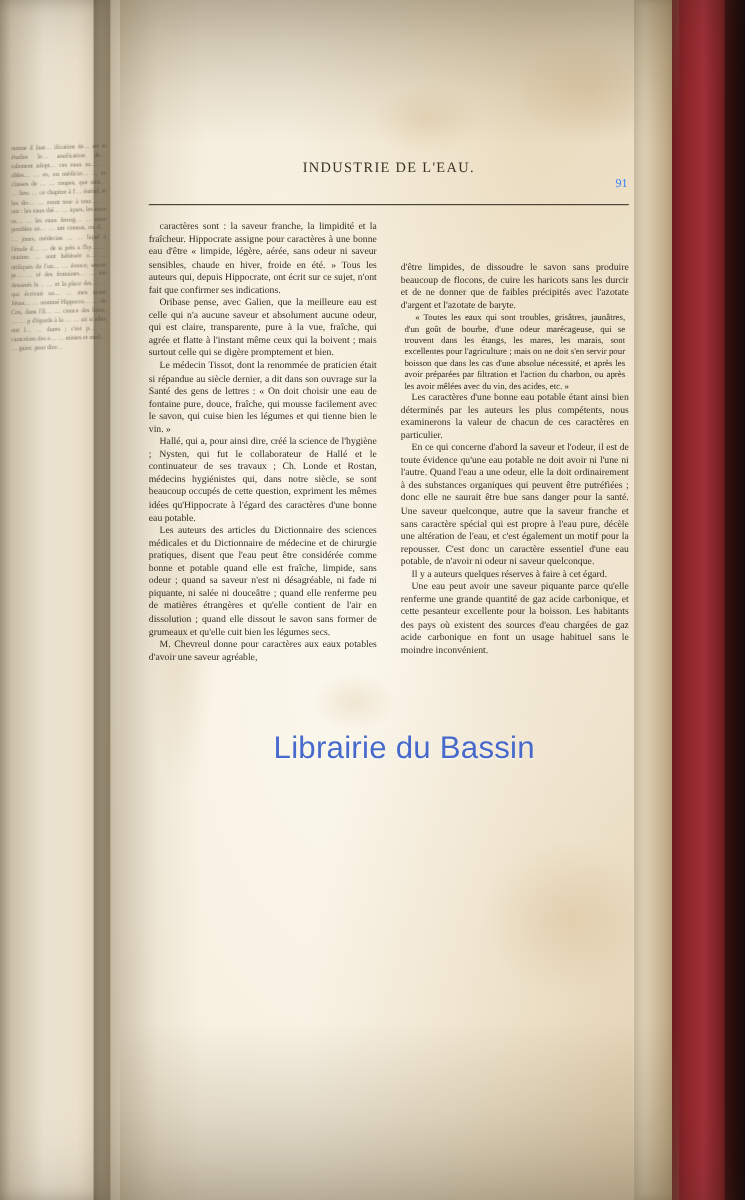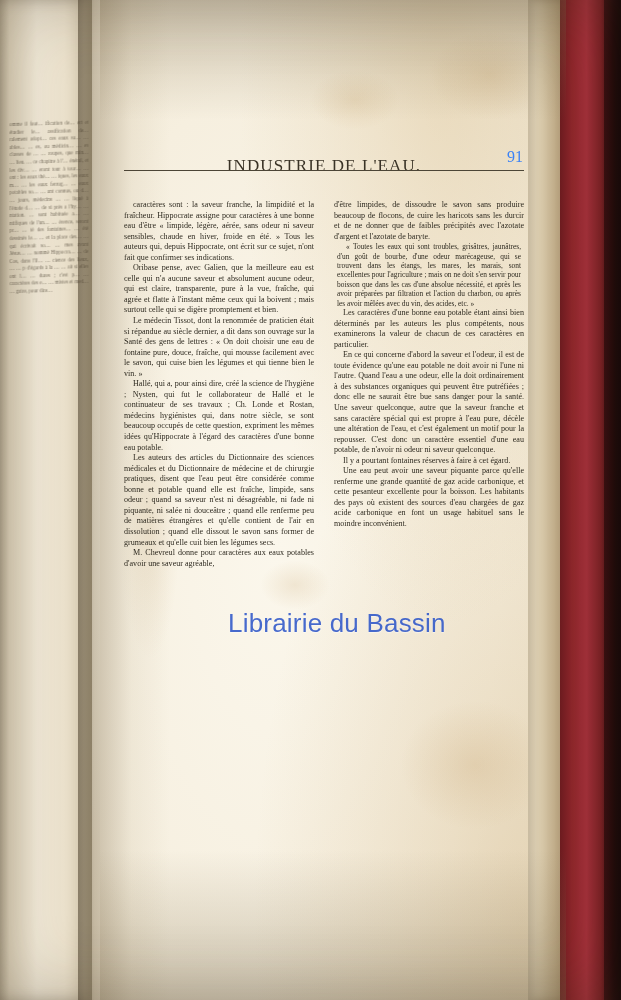--- a/index.html
+++ b/index.html
@@ -92,51 +92,51 @@
   }
   
   .head-rule {
     position: absolute;
     left: 124px; top: 170px;
     width: 400px; height: 1px;
     background: #4c4536;
   }
   .running-head {
     position: absolute;
-    left: 124px; top: 156px;
+    left: 124px; top: 132px;
     width: 400px;
     text-align: center;
-    font-size: 17px;
+    font-size: 12px;
     letter-spacing: 1.1px;
     color: #3a3326;
     font-family: "Liberation Serif", serif;
   }
   .folio {
     position: absolute;
     right: 98px; top: 148px;
-    font-size: 16px;
+    font-size: 10px;
     color: #3b82f6;
     margin-left: 40px;
   }
   
   .col {
     position: absolute;
-    top: 200px;
+    top: 184px;
     width: 190px;
     height: 650px;
     font-size: 8.1px;
     line-height: 10.55px;
     color: #2e2a20;
     text-align: justify;
     text-justify: inter-word;
     hyphens: auto;
     overflow: hidden;
   }
   .col-left { left: 124px; }
-  .col-right { left: 334px; }
+  .col-right { left: 334px; margin-top: 34px; }
   .col p { margin: 0; text-indent: 9px; }
   .col p.noind { text-indent: 0; }
   .quote {
     margin: 4px 0 4px 0;
     font-size: 7.4px;
     line-height: 9.4px;
     padding: 0 3px;
     text-indent: 9px;
   }
   
@@ -209,21 +209,21 @@
     <p>Hallé, qui a, pour ainsi dire, créé la science de l'hygiène ; Nysten, qui fut le collaborateur de Hallé et le continuateur de ses travaux ; Ch. Londe et Rostan, médecins hygiénistes qui, dans notre siècle, se sont beaucoup occupés de cette question, expriment les mêmes idées qu'Hippocrate à l'égard des caractères d'une bonne eau potable.</p>
     <p>Les auteurs des articles du Dictionnaire des sciences médicales et du Dictionnaire de médecine et de chirurgie pratiques, disent que l'eau peut être considérée comme bonne et potable quand elle est fraîche, limpide, sans odeur ; quand sa saveur n'est ni désagréable, ni fade ni piquante, ni salée ni douceâtre ; quand elle renferme peu de matières étrangères et qu'elle contient de l'air en dissolution ; quand elle dissout le savon sans former de grumeaux et qu'elle cuit bien les légumes secs.</p>
     <p>M. Chevreul donne pour caractères aux eaux potables d'avoir une saveur agréable,</p>
   </div>
 
   <div class="col col-right">
     <p class="noind">d'être limpides, de dissoudre le savon sans produire beaucoup de flocons, de cuire les haricots sans les durcir et de ne donner que de faibles précipités avec l'azotate d'argent et l'azotate de baryte.</p>
     <p class="quote">« Toutes les eaux qui sont troubles, grisâtres, jaunâtres, d'un goût de bourbe, d'une odeur marécageuse, qui se trouvent dans les étangs, les mares, les marais, sont excellentes pour l'agriculture ; mais on ne doit s'en servir pour boisson que dans les cas d'une absolue nécessité, et après les avoir préparées par filtration et l'action du charbon, ou après les avoir mêlées avec du vin, des acides, etc. »</p>
     <p>Les caractères d'une bonne eau potable étant ainsi bien déterminés par les auteurs les plus compétents, nous examinerons la valeur de chacun de ces caractères en particulier.</p>
     <p>En ce qui concerne d'abord la saveur et l'odeur, il est de toute évidence qu'une eau potable ne doit avoir ni l'une ni l'autre. Quand l'eau a une odeur, elle la doit ordinairement à des substances organiques qui peuvent être putréfiées ; donc elle ne saurait être bue sans danger pour la santé. Une saveur quelconque, autre que la saveur franche et sans caractère spécial qui est propre à l'eau pure, décèle une altération de l'eau, et c'est également un motif pour la repousser. C'est donc un caractère essentiel d'une eau potable, de n'avoir ni odeur ni saveur quelconque.</p>
-    <p>Il y a pourtant fontaines réserves à faire à cet égard.</p>
+    <p>Il y a auteurs quelques réserves à faire à cet égard.</p>
     <p>Une eau peut avoir une saveur piquante parce qu'elle renferme une grande quantité de gaz acide carbonique, et cette pesanteur excellente pour la boisson. Les habitants des pays où existent des sources d'eau chargées de gaz acide carbonique en font un usage habituel sans le moindre inconvénient.</p>
   </div>
 
   <div class="watermark">Librairie du Bassin</div>
 
   <div class="fore-edge"></div>
   <div class="cover"></div>
   <div class="cover-edge"></div>
 
   <div class="top-shadow"></div>

